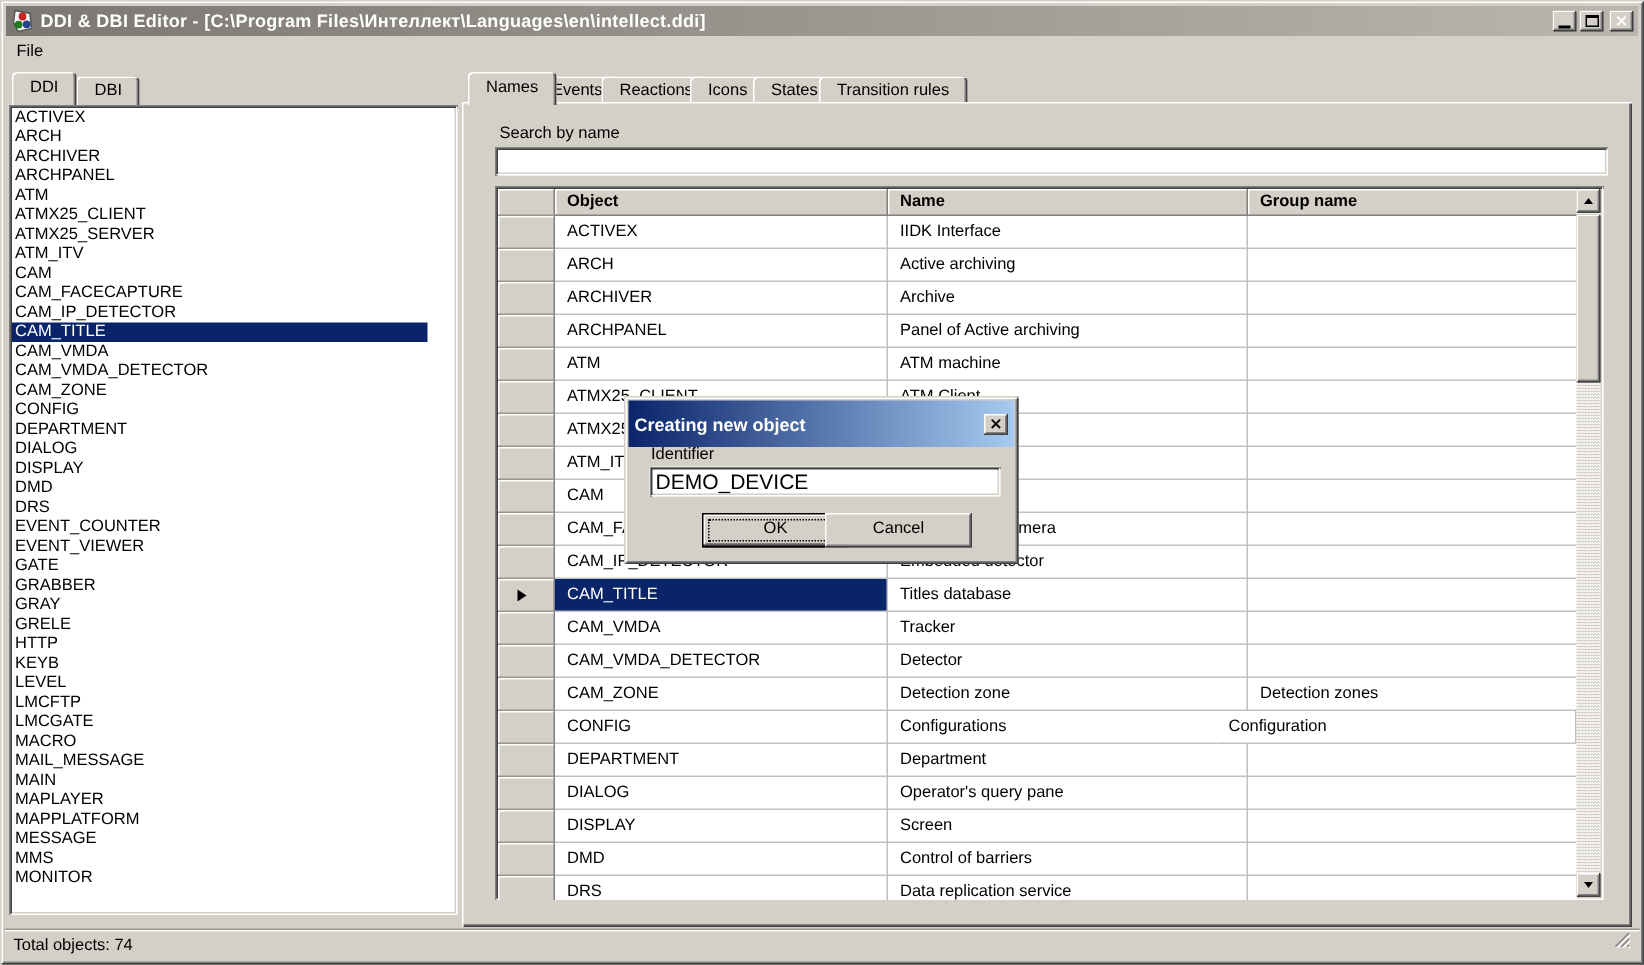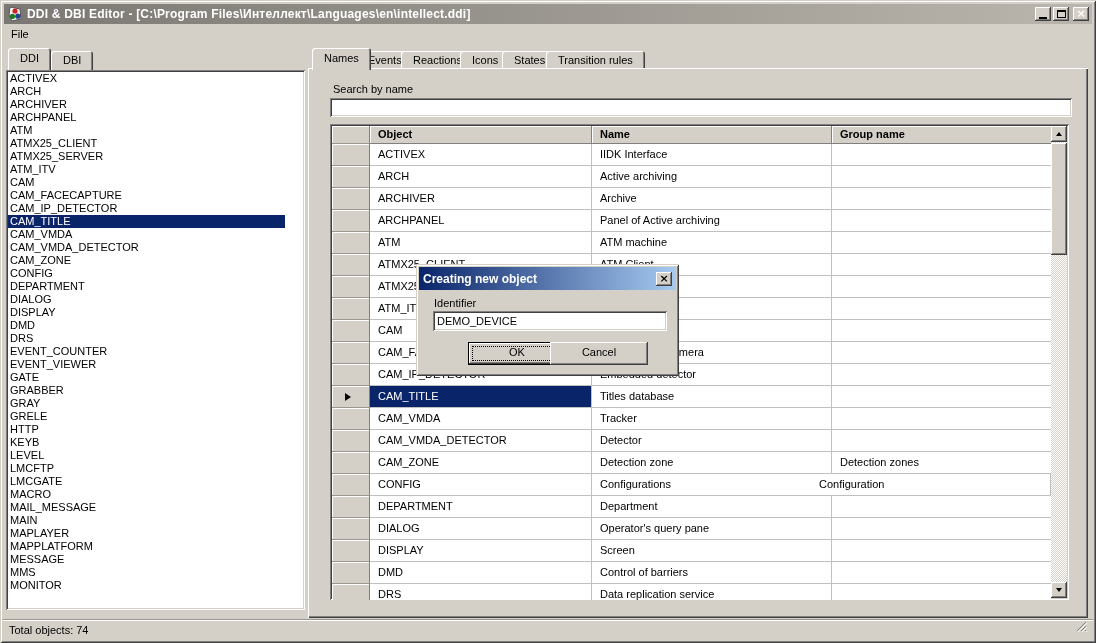--- a/index.html
+++ b/index.html
@@ -88,30 +88,30 @@
   .table-scroll .sthumb { top:17px; height:112px; }
 
   
   .statusbar { position:absolute; left:3px; right:3px; bottom:3px; height:21px; background:var(--base);
     border-top:1px solid #9a968e; box-shadow: inset 0 1px 0 #fff; display:flex; align-items:center; padding:8px 6px; }
   .grip { margin-left:auto; width:13px; height:13px; align-self:flex-end; }
 
   
   .dialog { position:absolute; left:416px; top:264px; width:263px; height:112px; background:var(--base); z-index:10;
     box-shadow: inset 1px 1px 0 #d4d0c8, inset -1px -1px 0 #404040, inset 2px 2px 0 #ffffff, inset -2px -2px 0 #808080; }
-  .dlg-title { position:absolute; left:3px; top:3px; right:3px; height:23px;
+  .dlg-title { position:absolute; left:3px; top:3px; right:3px; height:31px;
     background:linear-gradient(90deg, var(--dialog_title_left), var(--dialog_title_right));
     color:#fff; font-weight:bold; font-size:12px; display:flex; align-items:center; padding:0 4px; }
   .dlg-close { margin-left:auto; width:16px; height:14px; background:var(--base); color:#000; font-weight:bold;
     font-size:11px; line-height:11px; display:flex; align-items:center; justify-content:center;
     box-shadow: inset -1px -1px 0 #404040, inset 1px 1px 0 #fff, inset -2px -2px 0 #808080; font-family:"DejaVu Sans",sans-serif; }
   .dlg-label { position:absolute; left:18px; top:33px; }
   .dlg-input { position:absolute; left:17px; top:47px; width:234px; height:20px; background:#fff; border:none;
     box-shadow: inset 1px 1px 0 #808080, inset -1px -1px 0 #fff, inset 2px 2px 0 #404040, inset -2px -2px 0 var(--base);
-    padding:0 4px; font-family:"Liberation Sans",sans-serif; font-size:11px; outline:none; }
+    padding:0 4px; font-family:"Liberation Sans",sans-serif; font-size:14px; outline:none; }
   .btn { position:absolute; top:78px; width:98px; height:23px; background:var(--base); text-align:center; line-height:21px;
     box-shadow: inset -1px -1px 0 #404040, inset 1px 1px 0 #fff, inset -2px -2px 0 #808080; }
   .btn.default { box-shadow: inset 0 0 0 1px #000, inset -2px -2px 0 #404040, inset 2px 2px 0 #fff, inset -3px -3px 0 #808080;
     outline:1px dotted #000; outline-offset:-5px; }
   #ok-btn { left:52px; } #cancel-btn { left:134px; }
 </style>
 </head>
 <body>
 
 <div class="screen">

